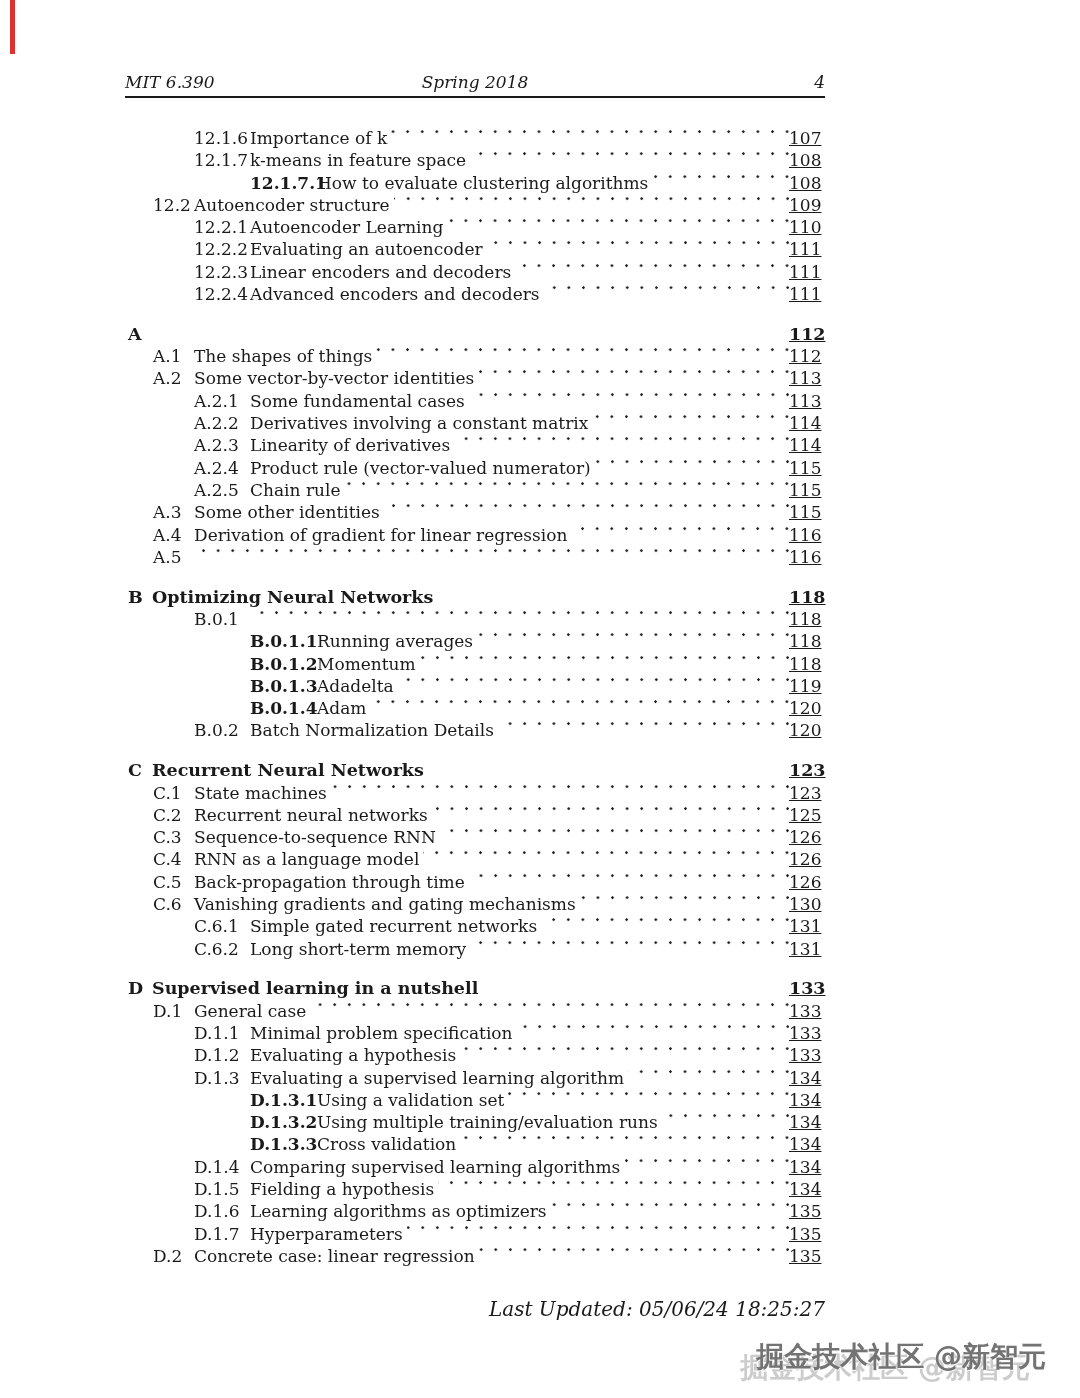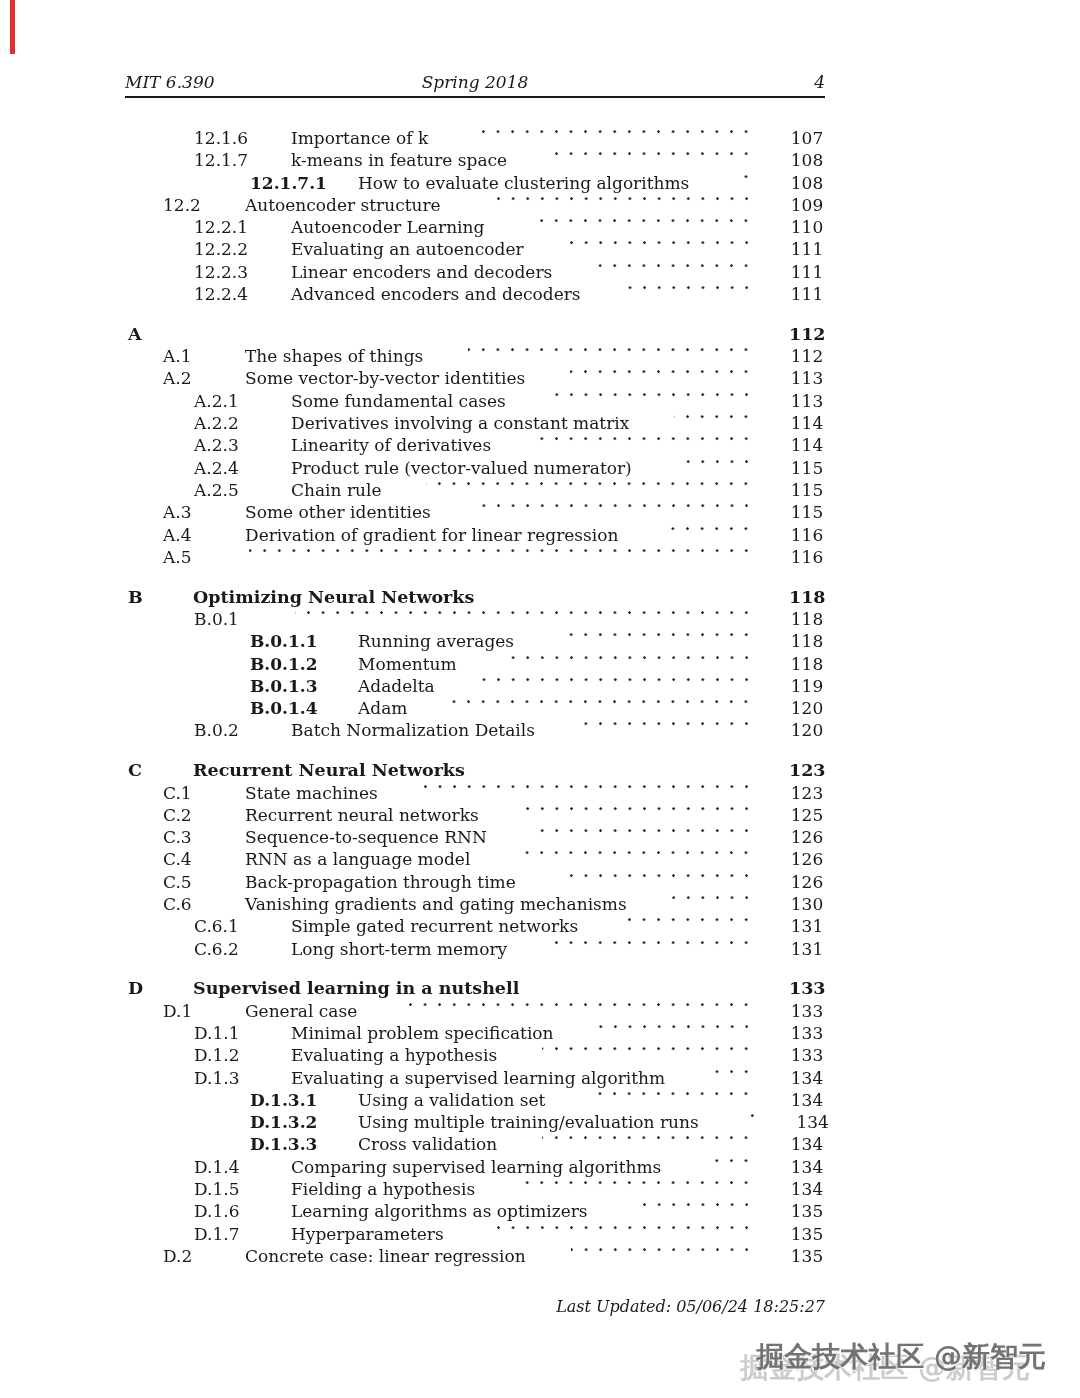--- a/index.html
+++ b/index.html
@@ -23,44 +23,44 @@
   .header .h-right { flex:1; text-align:right; }
   .rule {
     position:absolute; left:125px; width:700px; top:96px;
     height:1.6px; background:#1a1a1a;
   }
 
   
   .toc { position:absolute; left:125px; width:700px; top:127px; font-size:17px; }
   .group { margin-top:17.5px; }
   .group:first-child { margin-top:0; }
-  .row { display:flex; line-height:22.3px; height:22.3px; white-space:nowrap;gap:41px; }
+  .row { display:flex; line-height:22.3px; height:22.3px; white-space:nowrap; }
   .num   { flex:none; }
   .title { flex:none; }
   .leader {
     flex:1 1 auto; min-width:10px;
     background-image:radial-gradient(circle, #1a1a1a 1.1px, rgba(0,0,0,0) 1.45px);
     background-size:14.6px 22.3px;
     background-repeat:repeat-x;
     background-position:right 9px bottom 6.5px;
     margin-left:4px;
   }
   .spacer { flex:1 1 auto; }
-  .pagecol { flex:none; width:36px; text-align:center; }
+  .pagecol { flex:none; width:36px; text-align:left;text-decoration:underline; }
 
   .lvl0 { font-weight:bold; padding-left:3px; font-size:17.5px; }
   .lvl0 .num { width:24px; }
-  .lvl1 { padding-left:28px; }  .lvl1 .num { width:41px;margin-left:10px; }
+  .lvl1 { padding-left:28px; }  .lvl1 .num { width:41px; }
   .lvl2 { padding-left:69px; }  .lvl2 .num { width:56px; }
   .lvl3 { padding-left:125px; } .lvl3 .num { width:67px;font-weight:bold; }
 
   
   .footer {
     position:absolute; left:125px; width:700px; top:1297px;
-    text-align:right; font-style:italic; font-size:16px;
+    text-align:right; font-style:italic; font-size:20px;
   }
 
   
   .watermark {
     position:absolute; right:34px; top:1340px;
     font-family:"DejaVu Sans","Liberation Sans",sans-serif;
     font-weight:bold; font-size:28px; line-height:34px;
     pointer-events:none;
   }
   .wm-echo {

